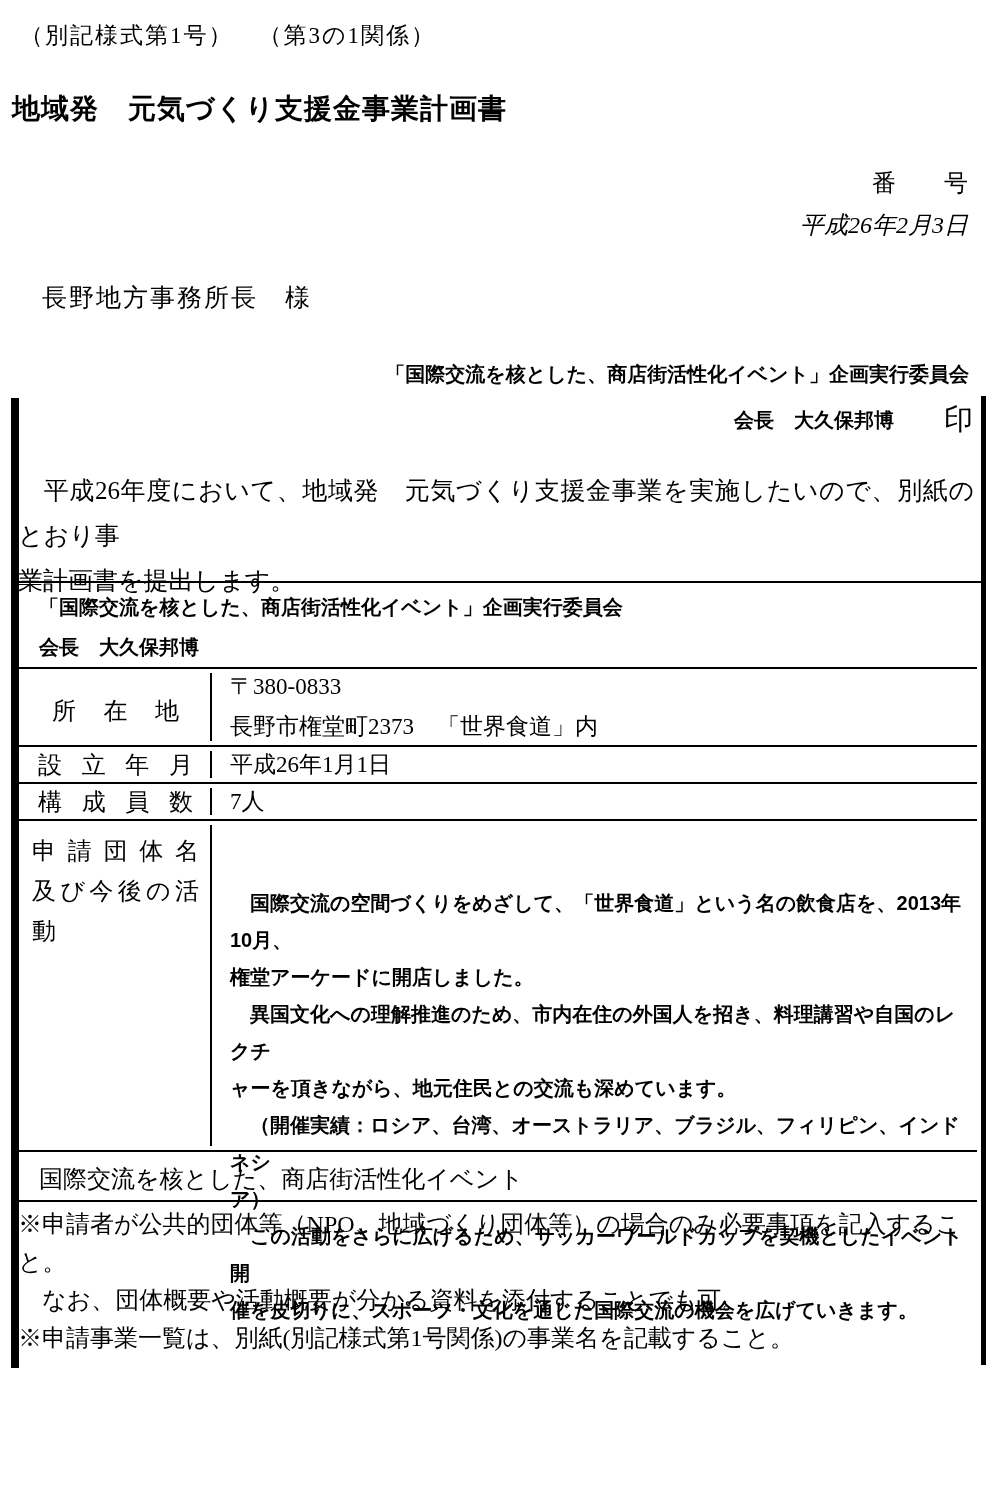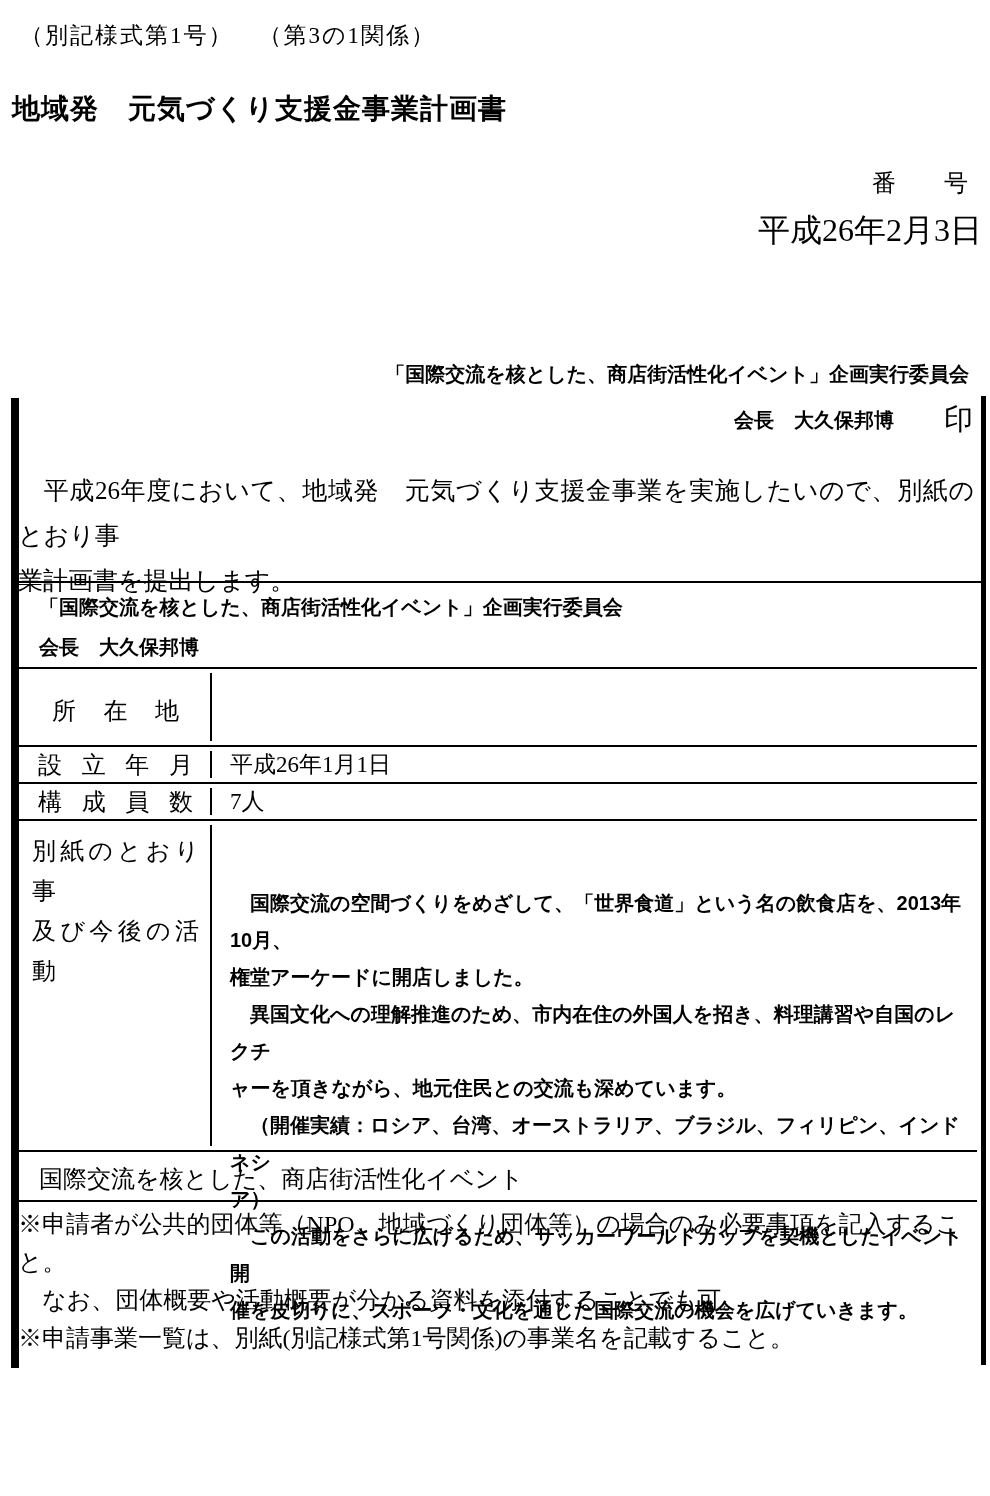--- a/index.html
+++ b/index.html
@@ -12,21 +12,21 @@
     font-family:"Liberation Serif", serif;
     overflow:hidden;
   }
   .serif  { font-family:"Liberation Serif", serif; }
   .gothic { font-family:"Liberation Sans", sans-serif; font-weight:600; }
 
   .form-ref   { position:absolute; left:8px;  top:8px;   font-size:23px; letter-spacing:2px; }
   .doc-title  { position:absolute; left:0;    top:78px;  width:100%; 
                 font-size:28px; font-weight:bold; letter-spacing:1px; }
   .doc-number { position:absolute; right:26px; top:155px; font-size:24px; }
-  .doc-date   { position:absolute; right:12px; top:197px; font-size:32px; }
+  .doc-date   { position:absolute; right:26px; top:197px; font-size:24px;font-style:italic; }
   .addressee  { position:absolute; left:30px;  top:269px; font-size:25px; letter-spacing:2px; }
 
   .org-line   { position:absolute; right:25px; top:349px; font-size:20px; }
   .chair-line { position:absolute; right:17px; top:384px; display:flex; align-items:center; }
   .chair-name { font-size:20px; }
   .seal       { font-size:29px; margin-left:42px; font-weight:400;
                 font-family:"Liberation Serif", serif; }
 
   .frame-left  { position:absolute; left:3px;   top:390px; width:2px; height:970px; background:#000; }
   .frame-right { position:absolute; left:973px; top:388px; width:9px; height:969px; background:#000; }
@@ -76,20 +76,21 @@
 <div class="page">
 
   <div class="form-ref serif">（別記様式第1号）　（第3の1関係）</div>
 
   <div class="doc-title serif">地域発　元気づくり支援金事業計画書</div>
 
   <div class="doc-number serif">番　　号</div>
 
   <div class="doc-date serif">平成26年2月3日</div>
 
+  <div class="addressee serif">長野地方事務所長　様</div>
 
   <div class="org-line gothic">「国際交流を核とした、商店街活性化イベント」企画実行委員会</div>
 
   <div class="chair-line">
     <span class="chair-name gothic">会長　大久保邦博</span>
     <span class="seal">印</span>
   </div>
 
   <div class="frame-left"></div>
   <div class="frame-right"></div>
@@ -103,20 +104,24 @@
       <div class="value-cell">
         <div class="v-gothic-2l gothic">「国際交流を核とした、商店街活性化イベント」企画実行委員会
 会長　大久保邦博</div>
       </div>
     </div>
 
     <div class="trow rh2">
       <div class="label-cell serif">
         <div class="jl narrow">所在地</div>
       </div>
+      <div class="value-cell">
+        <div class="v-serif-2l serif">〒380-0833
+長野市権堂町2373　「世界食道」内</div>
+      </div>
     </div>
 
     <div class="trow rh3">
       <div class="label-cell serif">
         <div class="jl">設立年月</div>
       </div>
       <div class="value-cell">
         <div class="v-serif-1l serif">平成26年1月1日</div>
       </div>
     </div>
@@ -125,21 +130,21 @@
       <div class="label-cell serif">
         <div class="jl">構成員数</div>
       </div>
       <div class="value-cell">
         <div class="v-serif-1l serif">7人</div>
       </div>
     </div>
 
     <div class="trow rh5">
       <div class="label-cell serif top">
-        <div class="jl tight">別紙のとおり事</div>
+        <div class="jl tight">申請団体名</div>
         <div class="jl tight">及び今後の活動</div>
       </div>
       <div class="value-cell top">
         <div class="v-activity gothic">　国際交流の空間づくりをめざして、「世界食道」という名の飲食店を、2013年10月、
 権堂アーケードに開店しました。
 　異国文化への理解推進のため、市内在住の外国人を招き、料理講習や自国のレクチ
 ャーを頂きながら、地元住民との交流も深めています。
 　（開催実績：ロシア、台湾、オーストラリア、ブラジル、フィリピン、インドネシ
 ア）
 　この活動をさらに広げるため、サッカーワールドカップを契機としたイベント開

